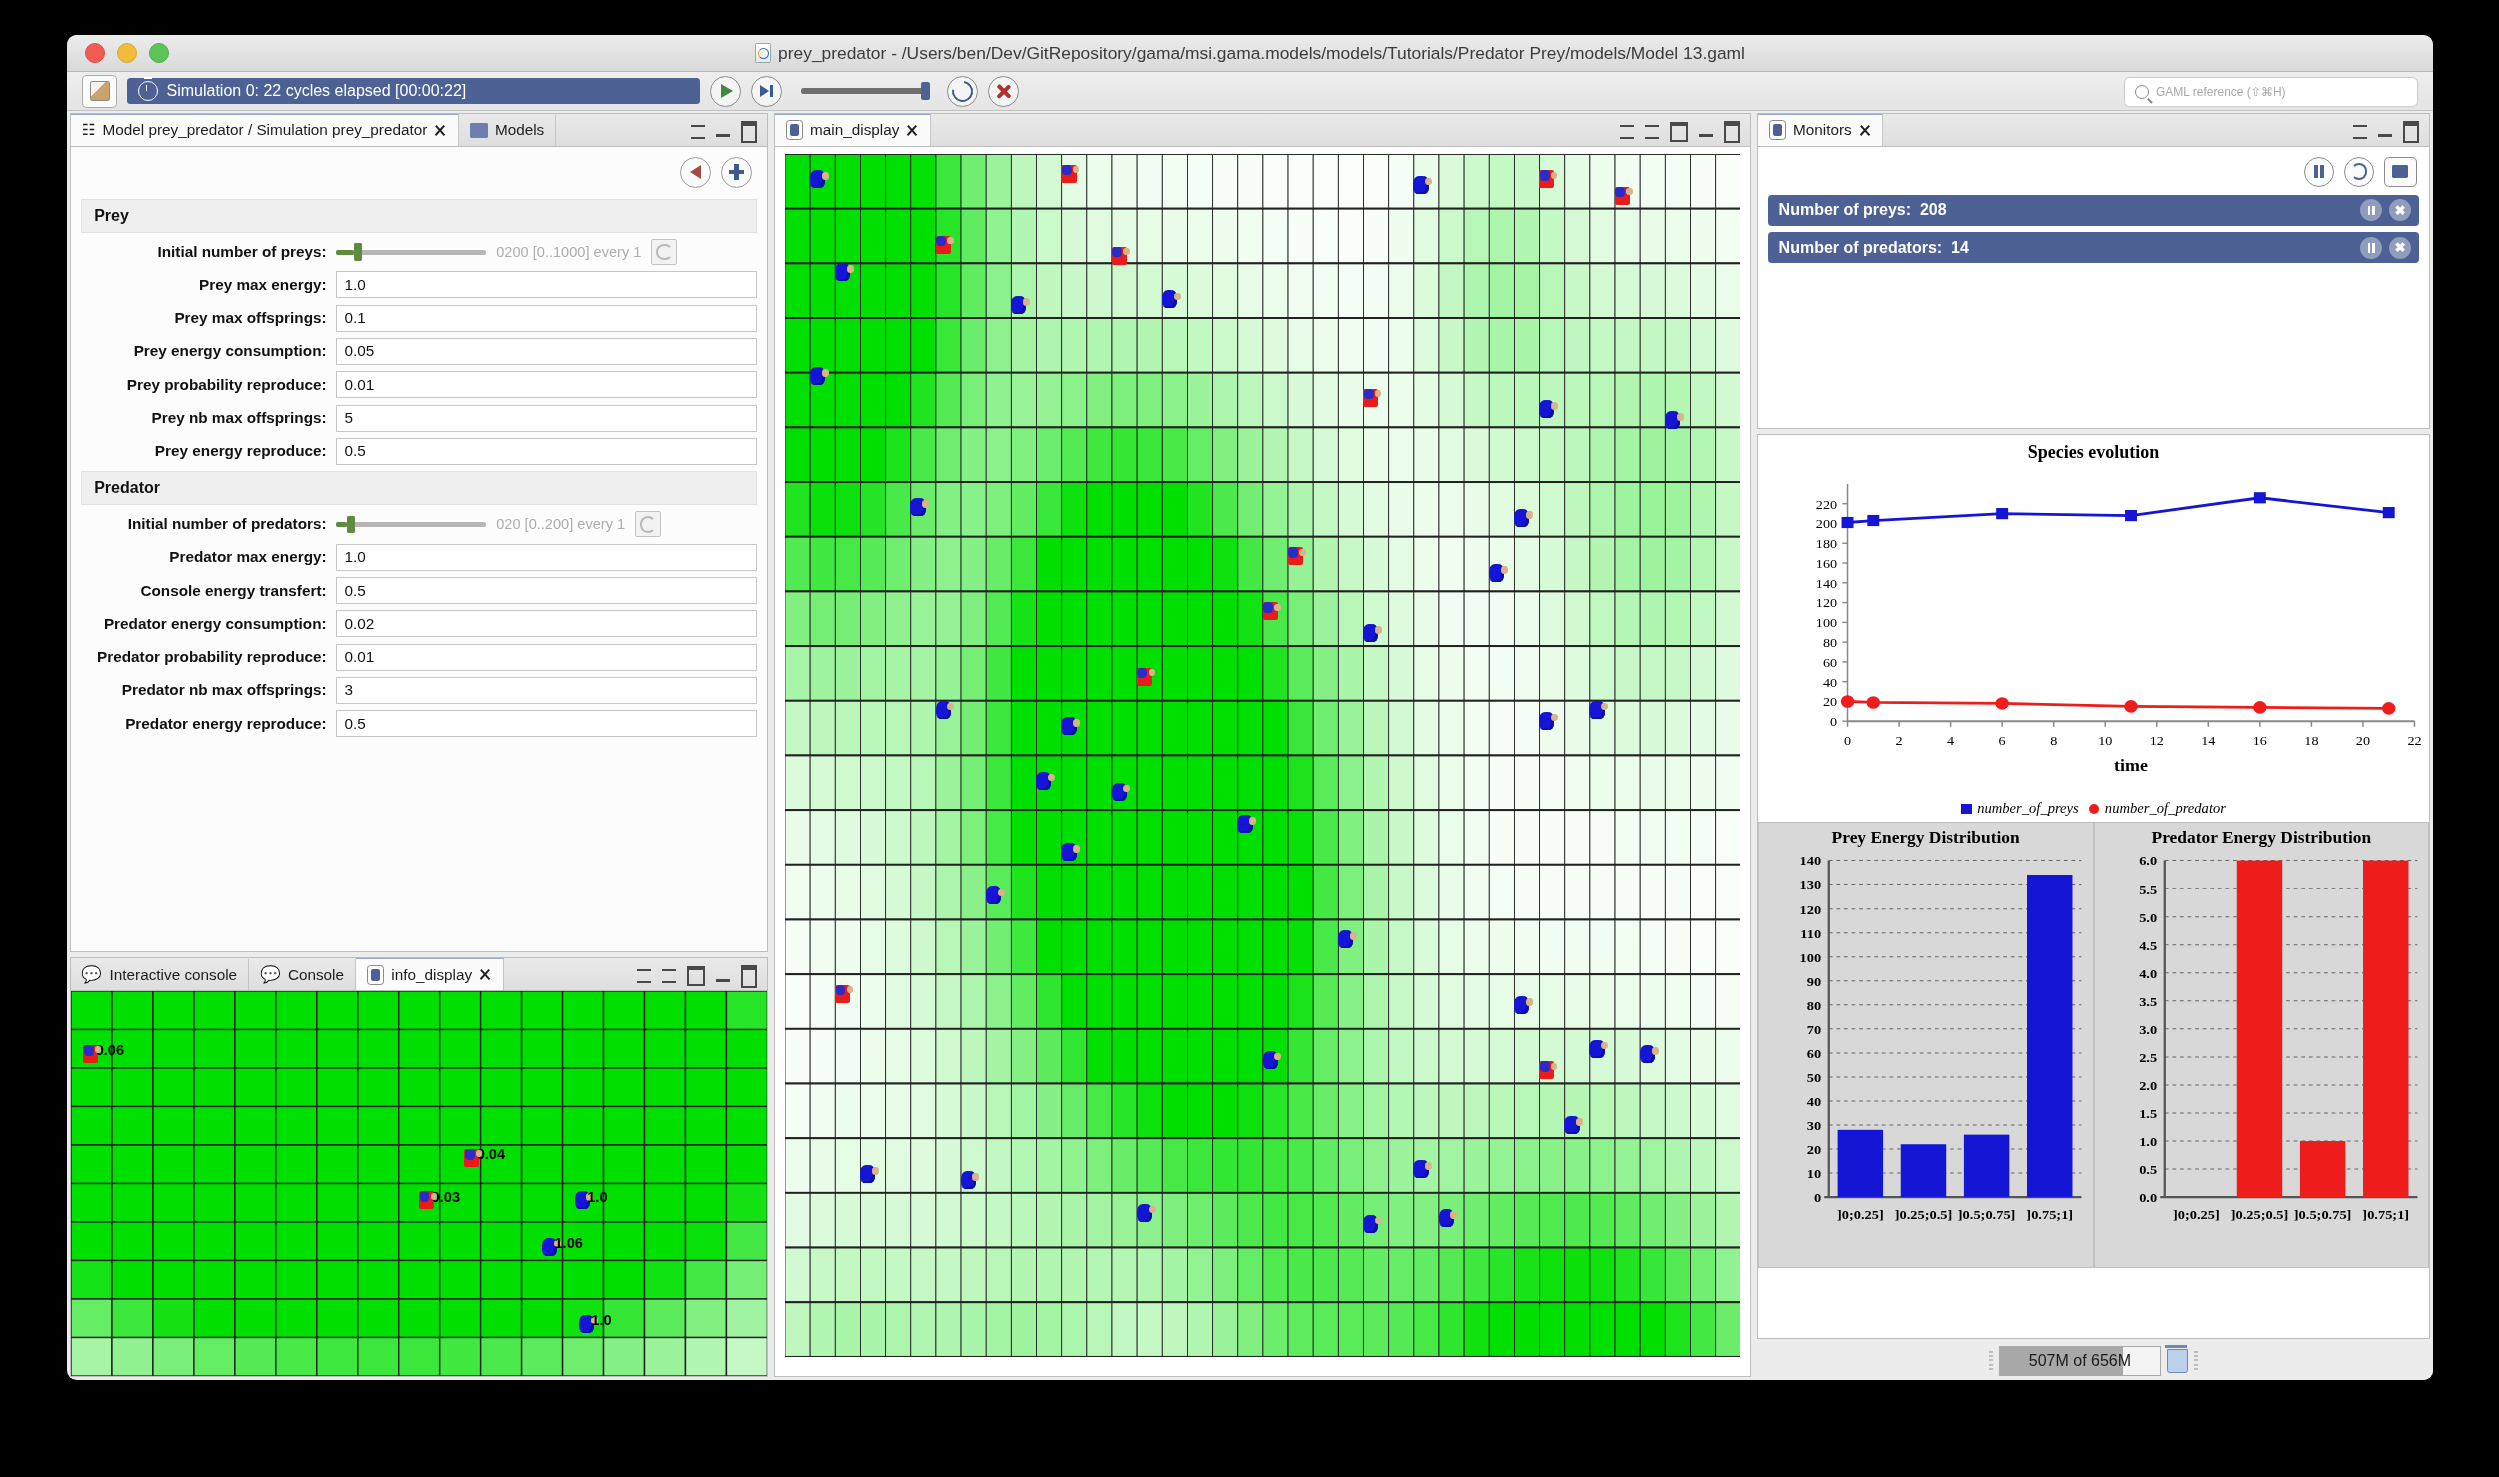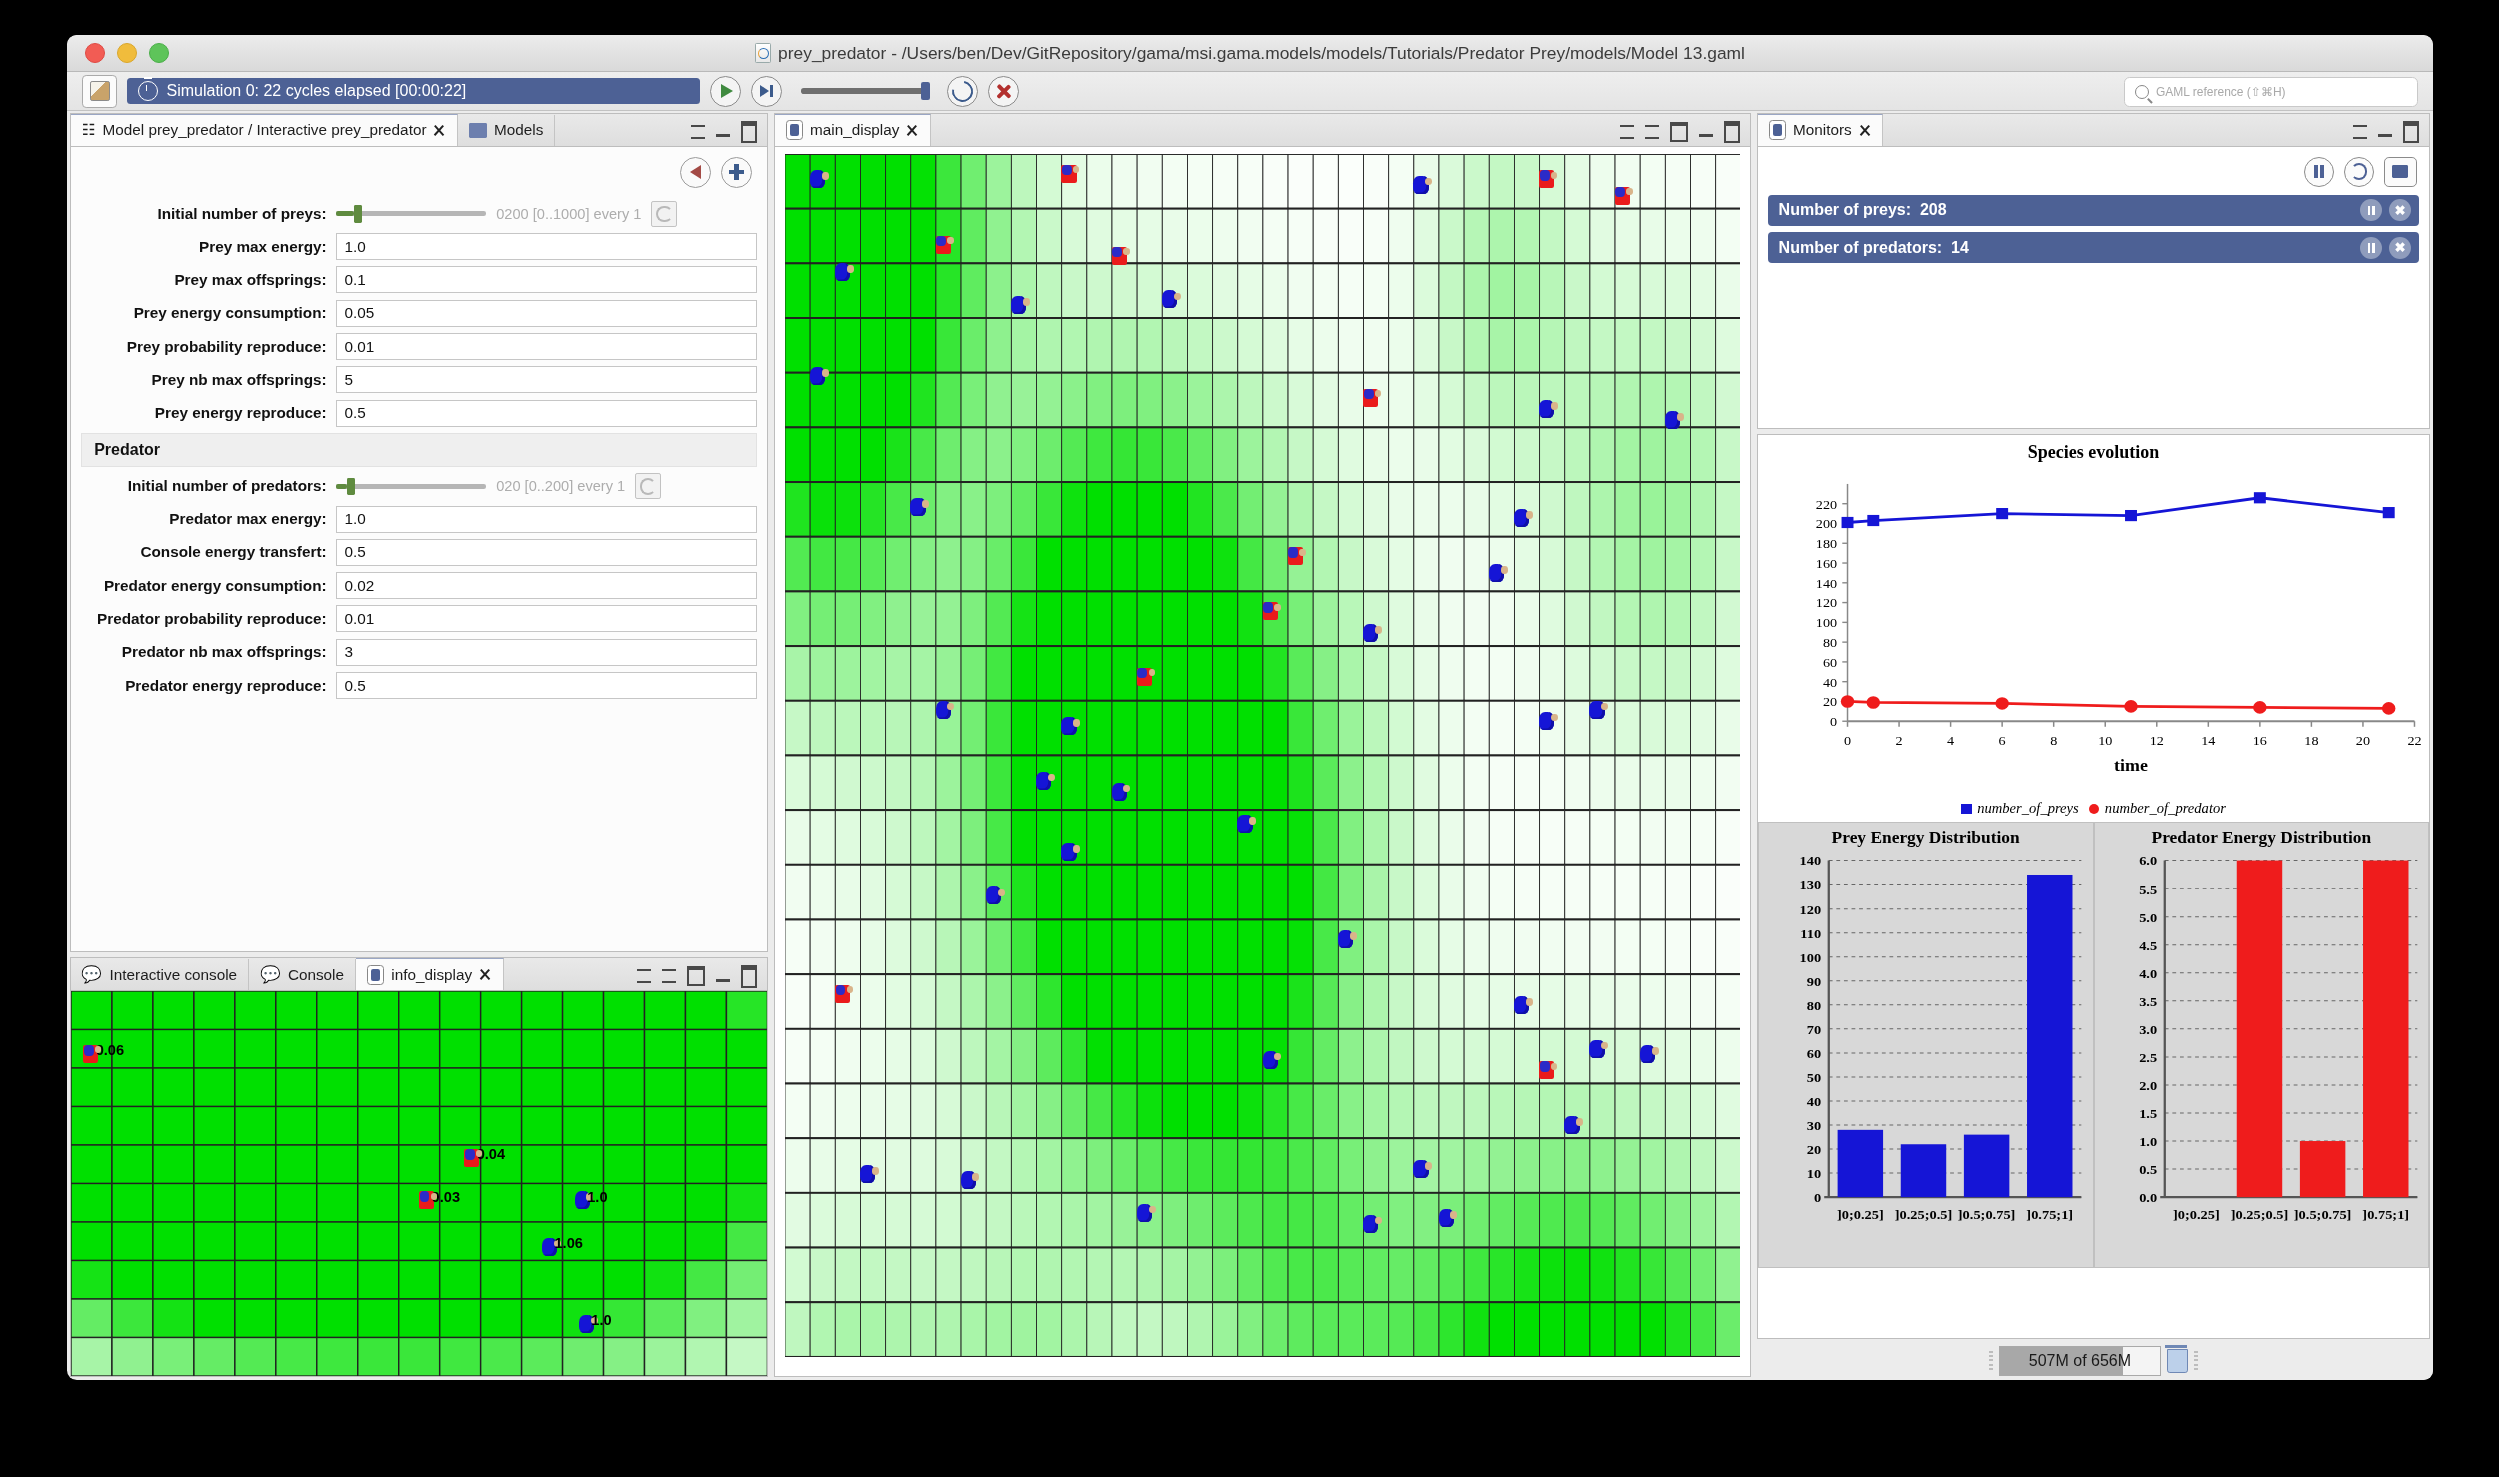--- a/index.html
+++ b/index.html
@@ -200,21 +200,21 @@
     </div>
   </div>
 
   <div class="body">
 
     <div class="col-left">
       <div class="panel" style="flex:1;">
         <div class="tabbar">
           <div class="tab active">
             <span style="font-size:15.3px;">☷</span>
-            <span>Model prey_predator / Interactive prey_predator</span>
+            <span>Model prey_predator / Simulation prey_predator</span>
             <span class="xicon"></span>
           </div>
           <div class="tab">
             <span class="foldericon"></span>
             <span>Models</span>
           </div>
           <div class="tabicons">
             <span class="ti hg"></span>
             <span class="ti min"></span>
             <span class="ti sq"></span>
@@ -223,20 +223,21 @@
         <div class="paramsArea">
           <div class="paramTools">
             <div class="rbtn">
                 <span class="arrowback"></span>
               </div>
             <div class="rbtn">
                 <span class="plus"></span>
               </div>
           </div>
           <div id="sections">
+              <div class="secthead">Prey</div>
               <div class="prow">
                 <div class="plabel">Initial number of preys:</div>
                 <div class="sliderwrap">
                   <div class="slider">
                     <span class="fill" style="width:12%"></span>
                     <span class="kn" style="left:12%"></span>
                   </div>
                   <span class="srange">0200 [0..1000] every 1</span>
                   <span class="revbtn">
                     <i class="revarc"></i>

